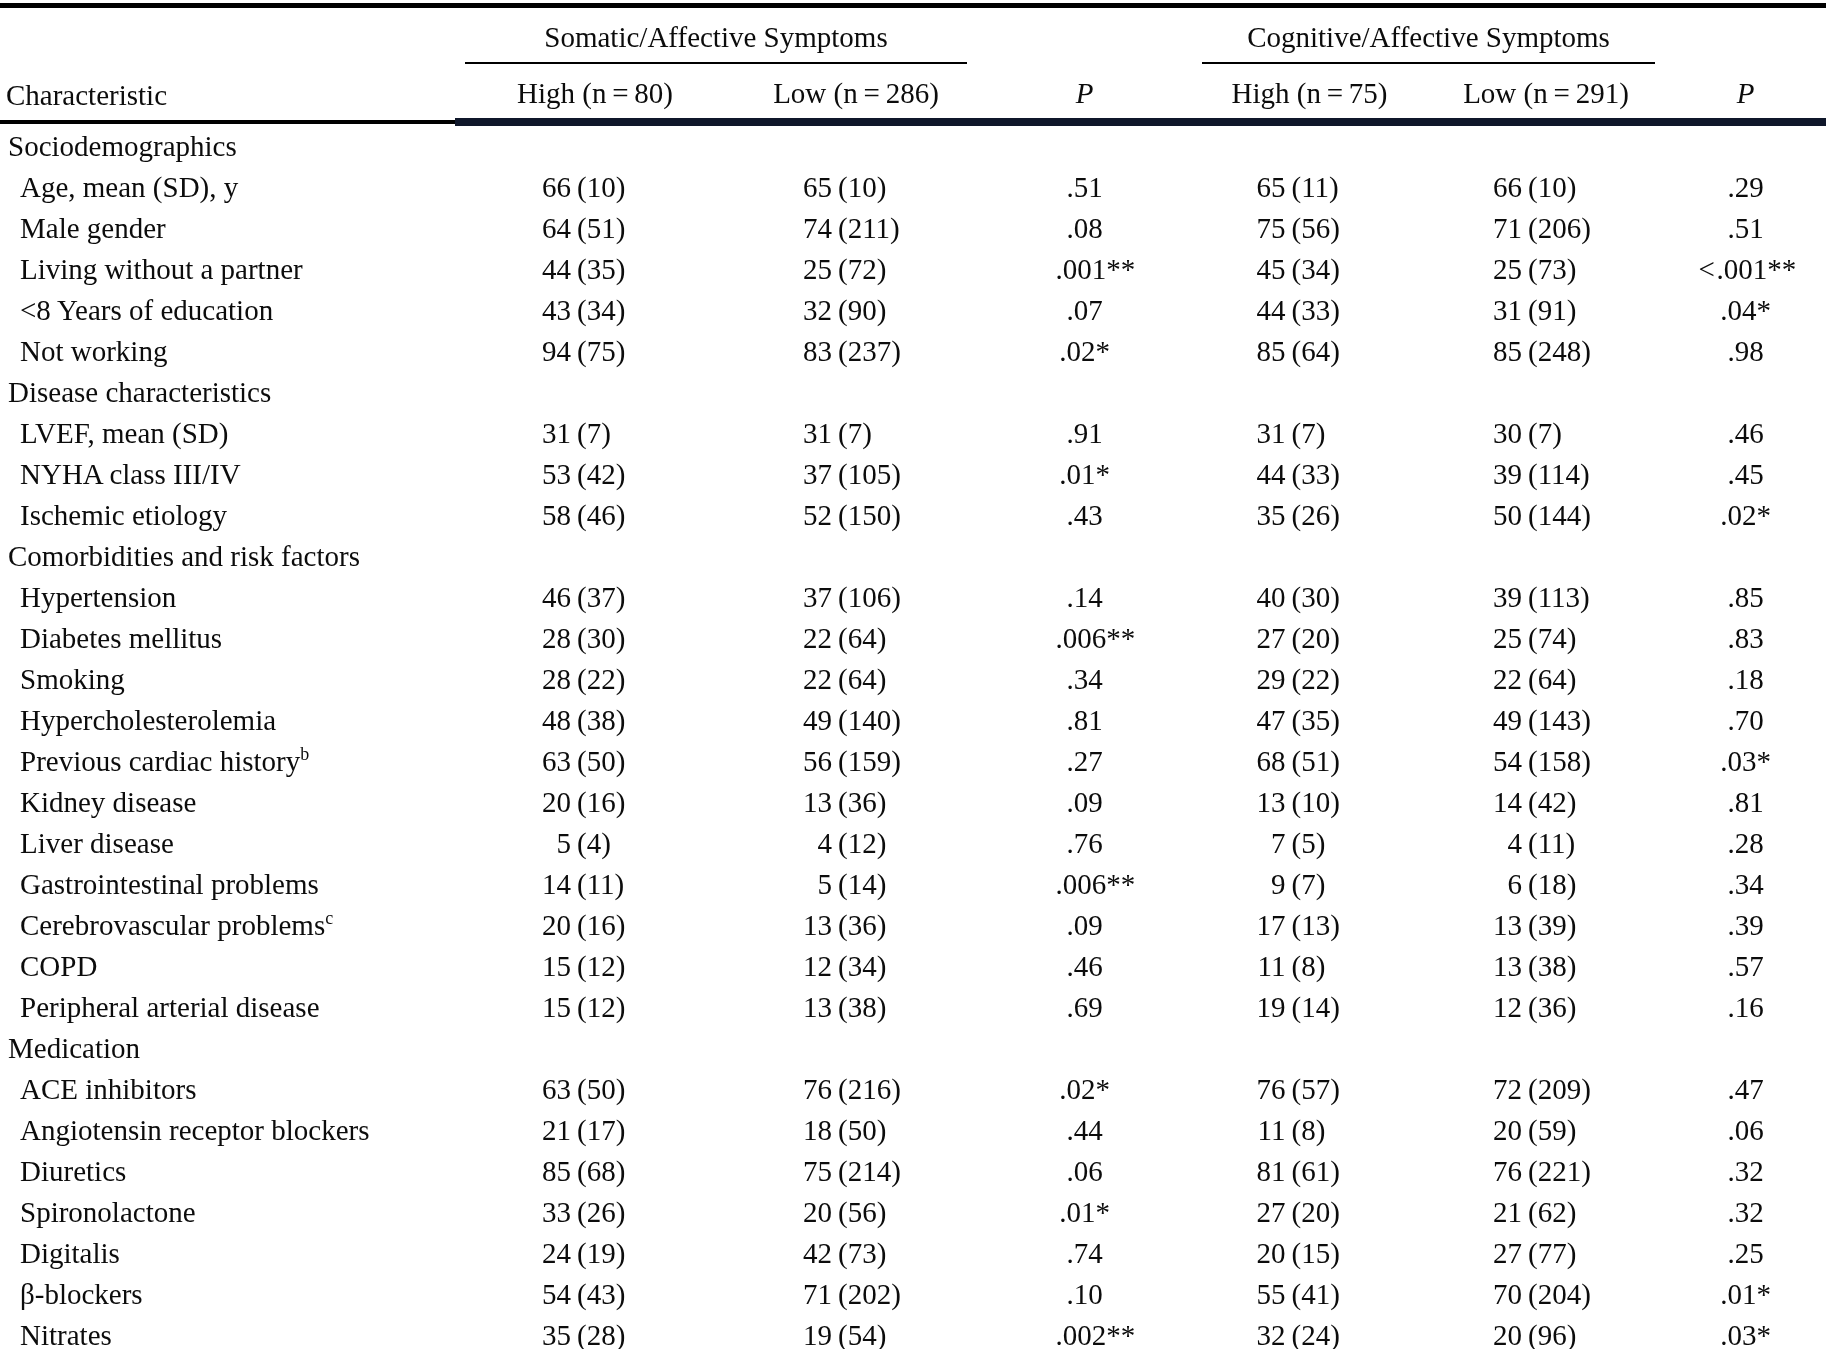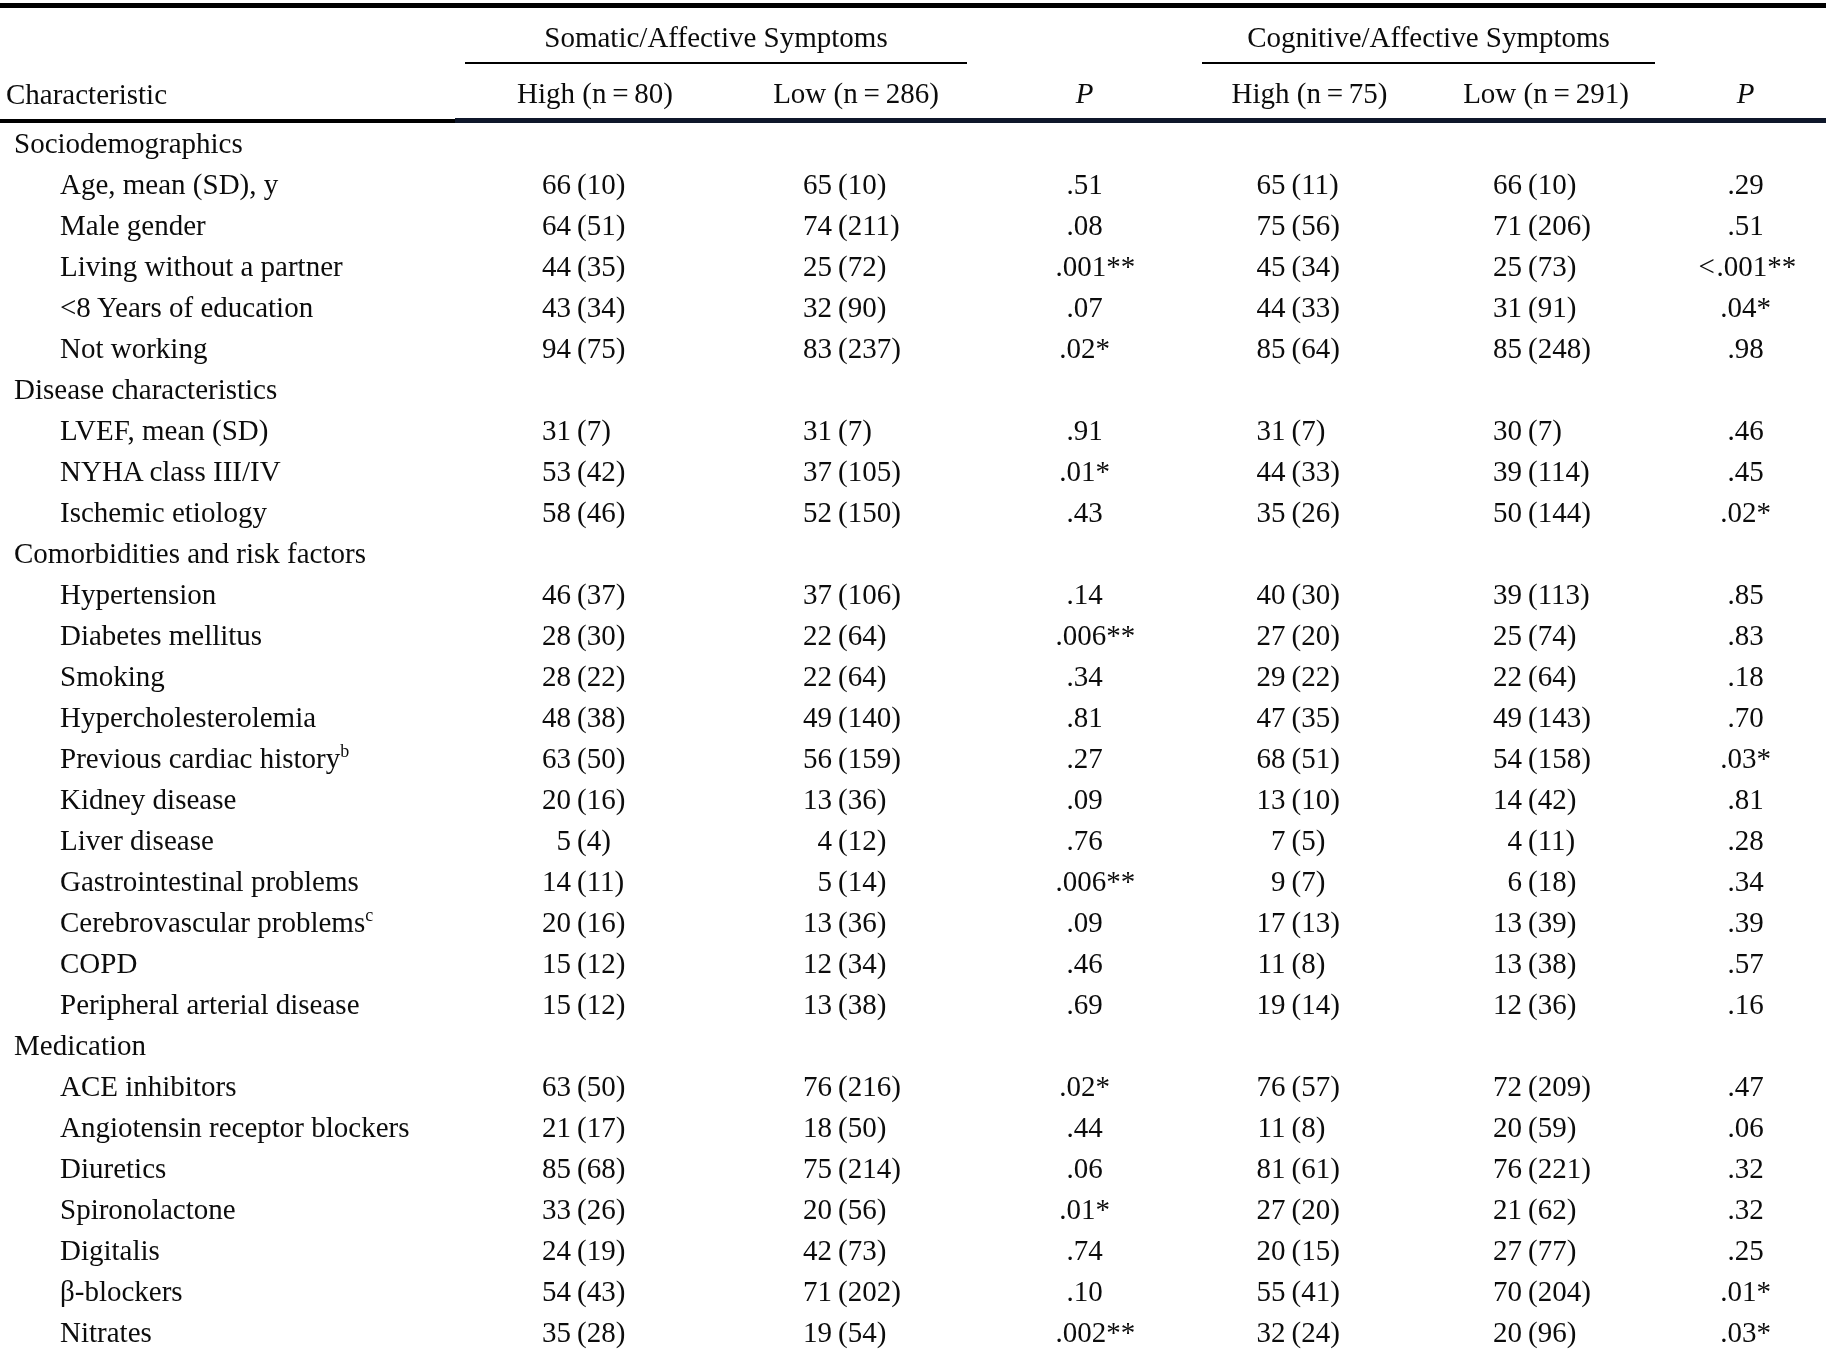--- a/index.html
+++ b/index.html
@@ -39,28 +39,28 @@
     text-align: center;
     border-bottom: 2px solid #000;
     padding-bottom: 8px;
   }
   thead tr.group-row th.gap { height: 50px; }
   thead tr.cols-row th.col-h {
     text-align: center;
     vertical-align: bottom;
     height: 46px;
     padding-bottom: 8px;
-    border-bottom: 5px solid #0f172a;
+    border-bottom: 8px solid #0f172a;
   }
   thead tr.cols-row th.p-h { font-style: italic; }
 
   
   tbody td { height: 41px; vertical-align: middle; }
-  td.section-label { text-align: left; padding-left: 14px; }
-  td.row-label { text-align: left; padding-left: 60px; }
+  td.section-label { text-align: left; padding-left: 8px; }
+  td.row-label { text-align: left; padding-left: 20px; }
   td.row-label sup { font-size: 62%; line-height: 0; vertical-align: super; }
   td.v-cell { text-align: center; }
   td.v-cell .val { display: inline-flex; }
   td.v-cell .val .n { display: inline-block; width: 2.1ch; text-align: right; }
   td.v-cell .val .p { display: inline-block; width: 5ch; text-align: left; margin-left: 0.42ch; }
   td.p-cell { text-align: center; }
   td.p-cell .pv { display: inline-block; width: 4ch; text-align: center; }
   td.p-cell .pv .lt { display: inline-block; width: 0; transform: translateX(-0.62em); }
 </style>
 </head>

